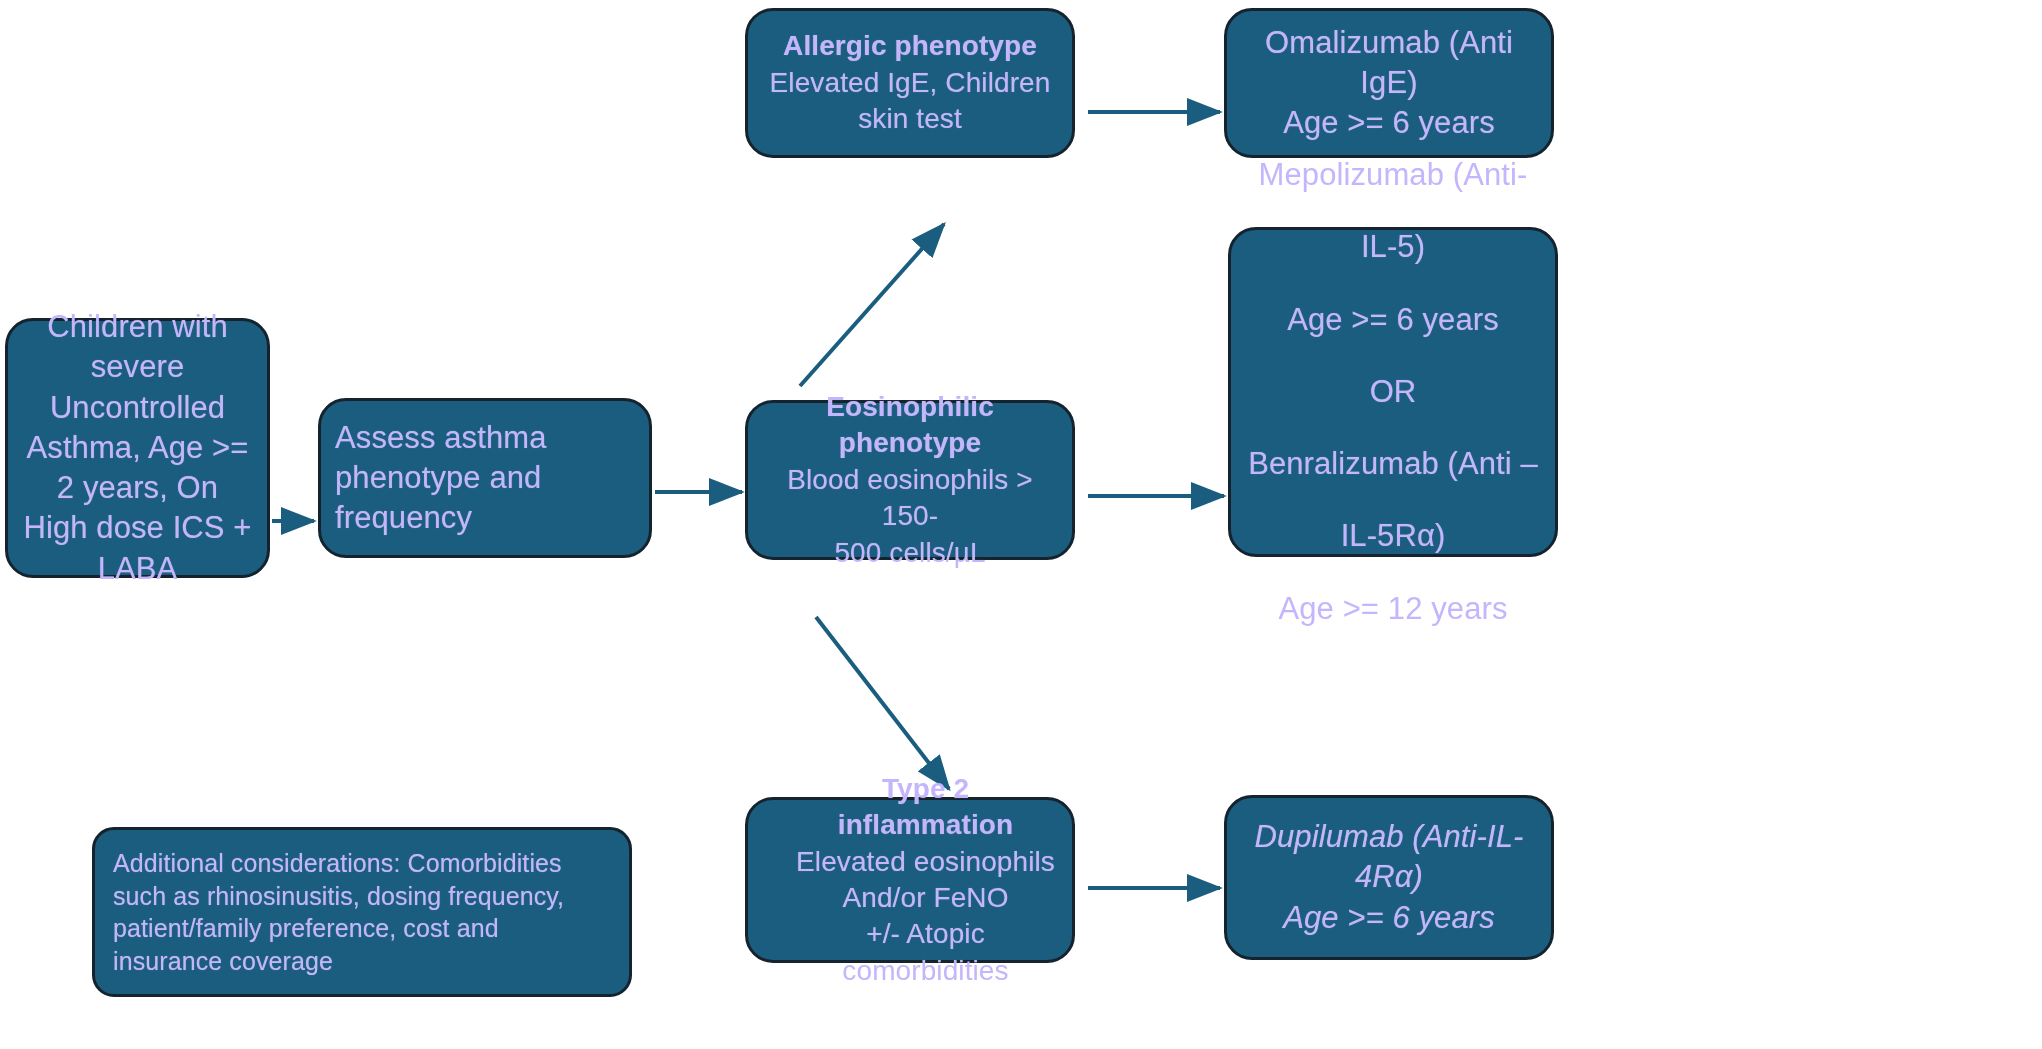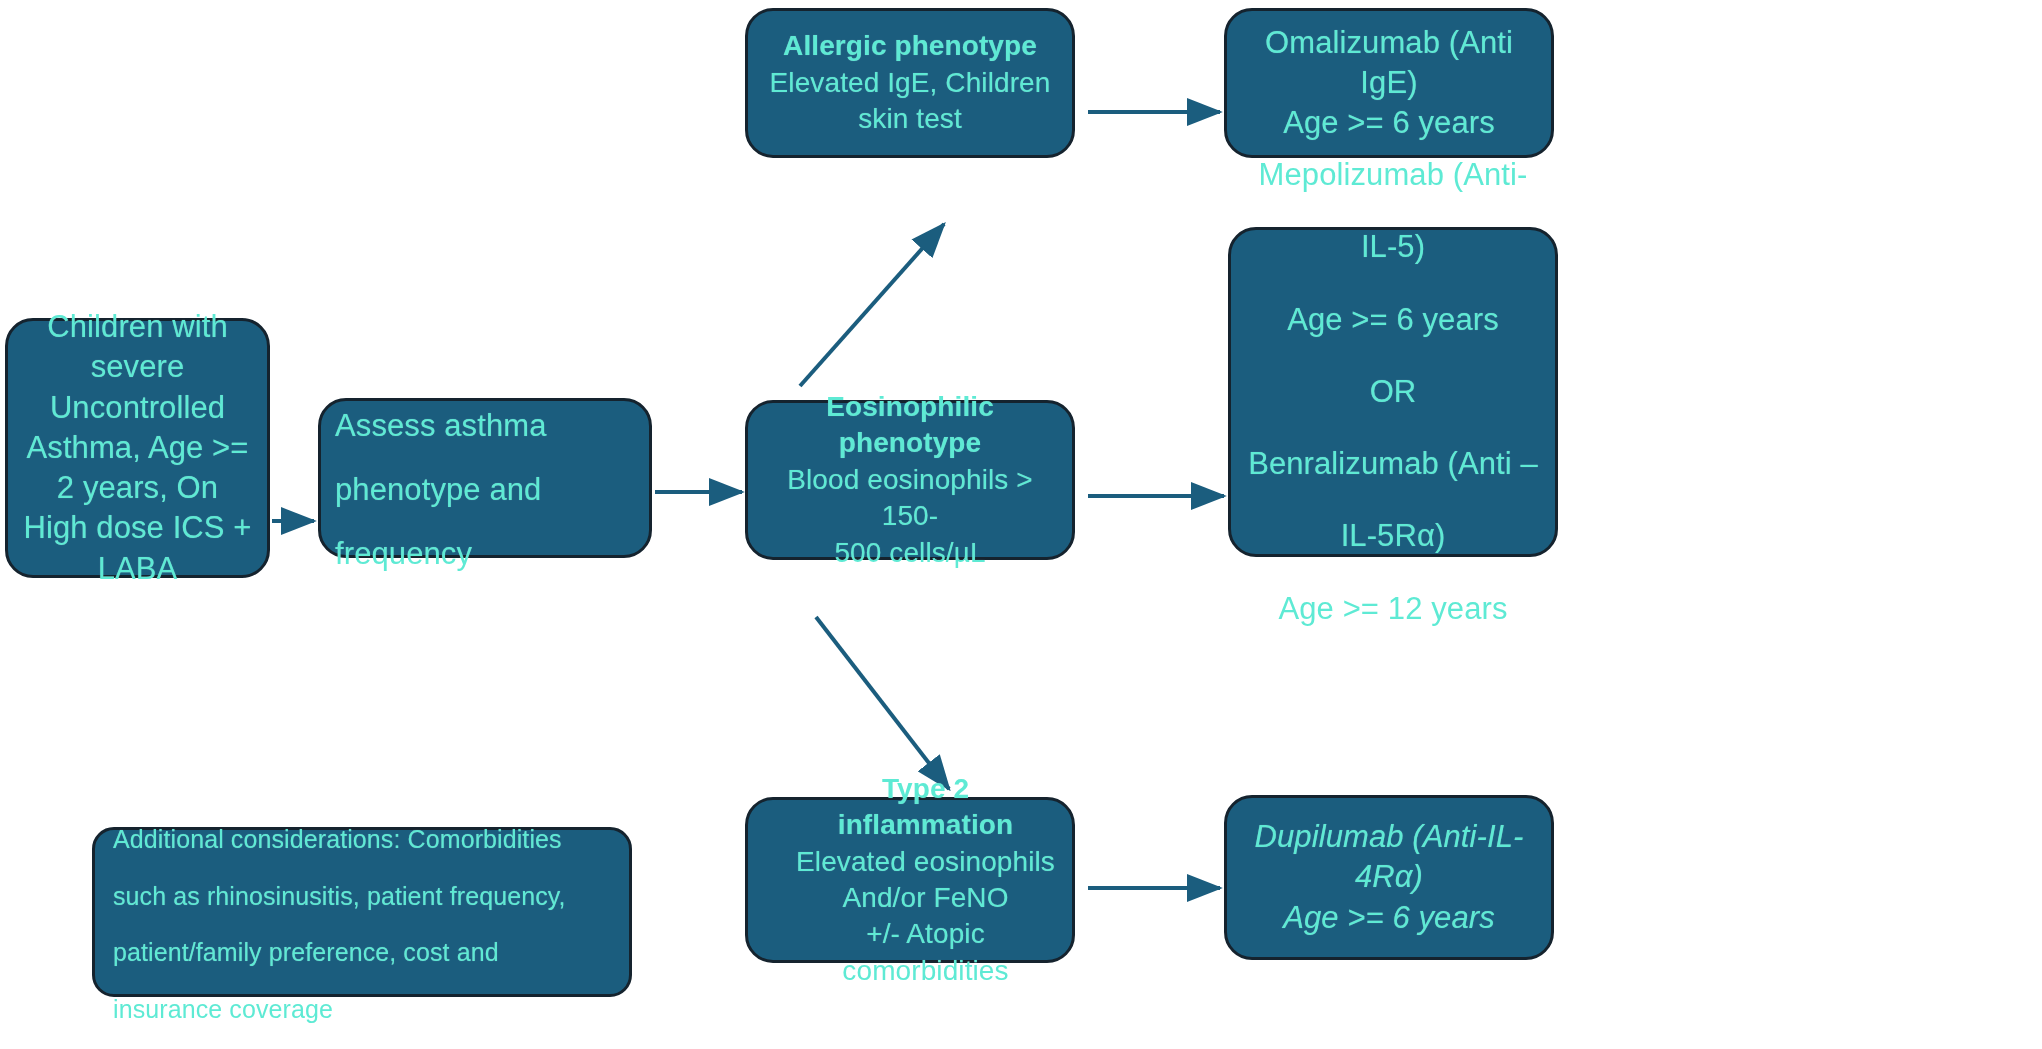--- a/index.html
+++ b/index.html
@@ -16,36 +16,36 @@
     height: 1049px;
     background: #ffffff;
     overflow: hidden;
   }
   .node {
     position: absolute;
     box-sizing: border-box;
     background: #1b5d7e;
     border: 3px solid #15232e;
     border-radius: 28px;
-    color: #5eead4;
+    color: #c4b5fd;
     display: flex;
     flex-direction: column;
     align-items: center;
     justify-content: center;
     text-align: center;
     line-height: 1.30;
     padding: 6px 14px;
     letter-spacing: 0.1px;
     text-shadow: 0 0 1px rgba(255,255,255,0.35);
   }
   .node .ln { display: block; width: 100%; }
   .node .hd { font-weight: bold; }
   .italic { font-style: italic; }
   .left-align { text-align: left; align-items: flex-start; }
-  .left-align .ln { text-align: left; margin-top: 24px; }
+  .left-align .ln { text-align: left; }
 
   
   #node-population   { left: 5px;    top: 318px; width: 265px; height: 260px; font-size: 31px; }
   #node-assess       { left: 318px;  top: 398px; width: 334px; height: 160px; font-size: 31px; }
   #node-allergic     { left: 745px;  top: 8px;   width: 330px; height: 150px; font-size: 28px; }
   #node-eosinophilic { left: 745px;  top: 400px; width: 330px; height: 160px; font-size: 28px; }
   #node-type2        { left: 745px;  top: 797px; width: 330px; height: 166px; font-size: 28px; padding-left: 45px; }
   #node-omalizumab   { left: 1224px; top: 8px;   width: 330px; height: 150px; font-size: 31px; }
   #node-mepolizumab  { left: 1228px; top: 227px; width: 330px; height: 330px; font-size: 31px; gap: 32px; }
   #node-dupilumab    { left: 1224px; top: 795px; width: 330px; height: 165px; font-size: 31px; }
@@ -134,18 +134,18 @@
   </div>
 
   <div class="node italic" id="node-dupilumab">
     <span class="ln">Dupilumab (Anti-IL-</span>
     <span class="ln">4Rα)</span>
     <span class="ln">Age &gt;= 6 years</span>
   </div>
 
   <div class="node left-align" id="node-additional">
     <span class="ln">Additional considerations: Comorbidities</span>
-    <span class="ln">such as rhinosinusitis, patient frequency,</span>
+    <span class="ln">such as rhinosinusitis, dosing frequency,</span>
     <span class="ln">patient/family preference, cost and</span>
     <span class="ln">insurance coverage</span>
   </div>
 
 </div>
 
 </body></html>

